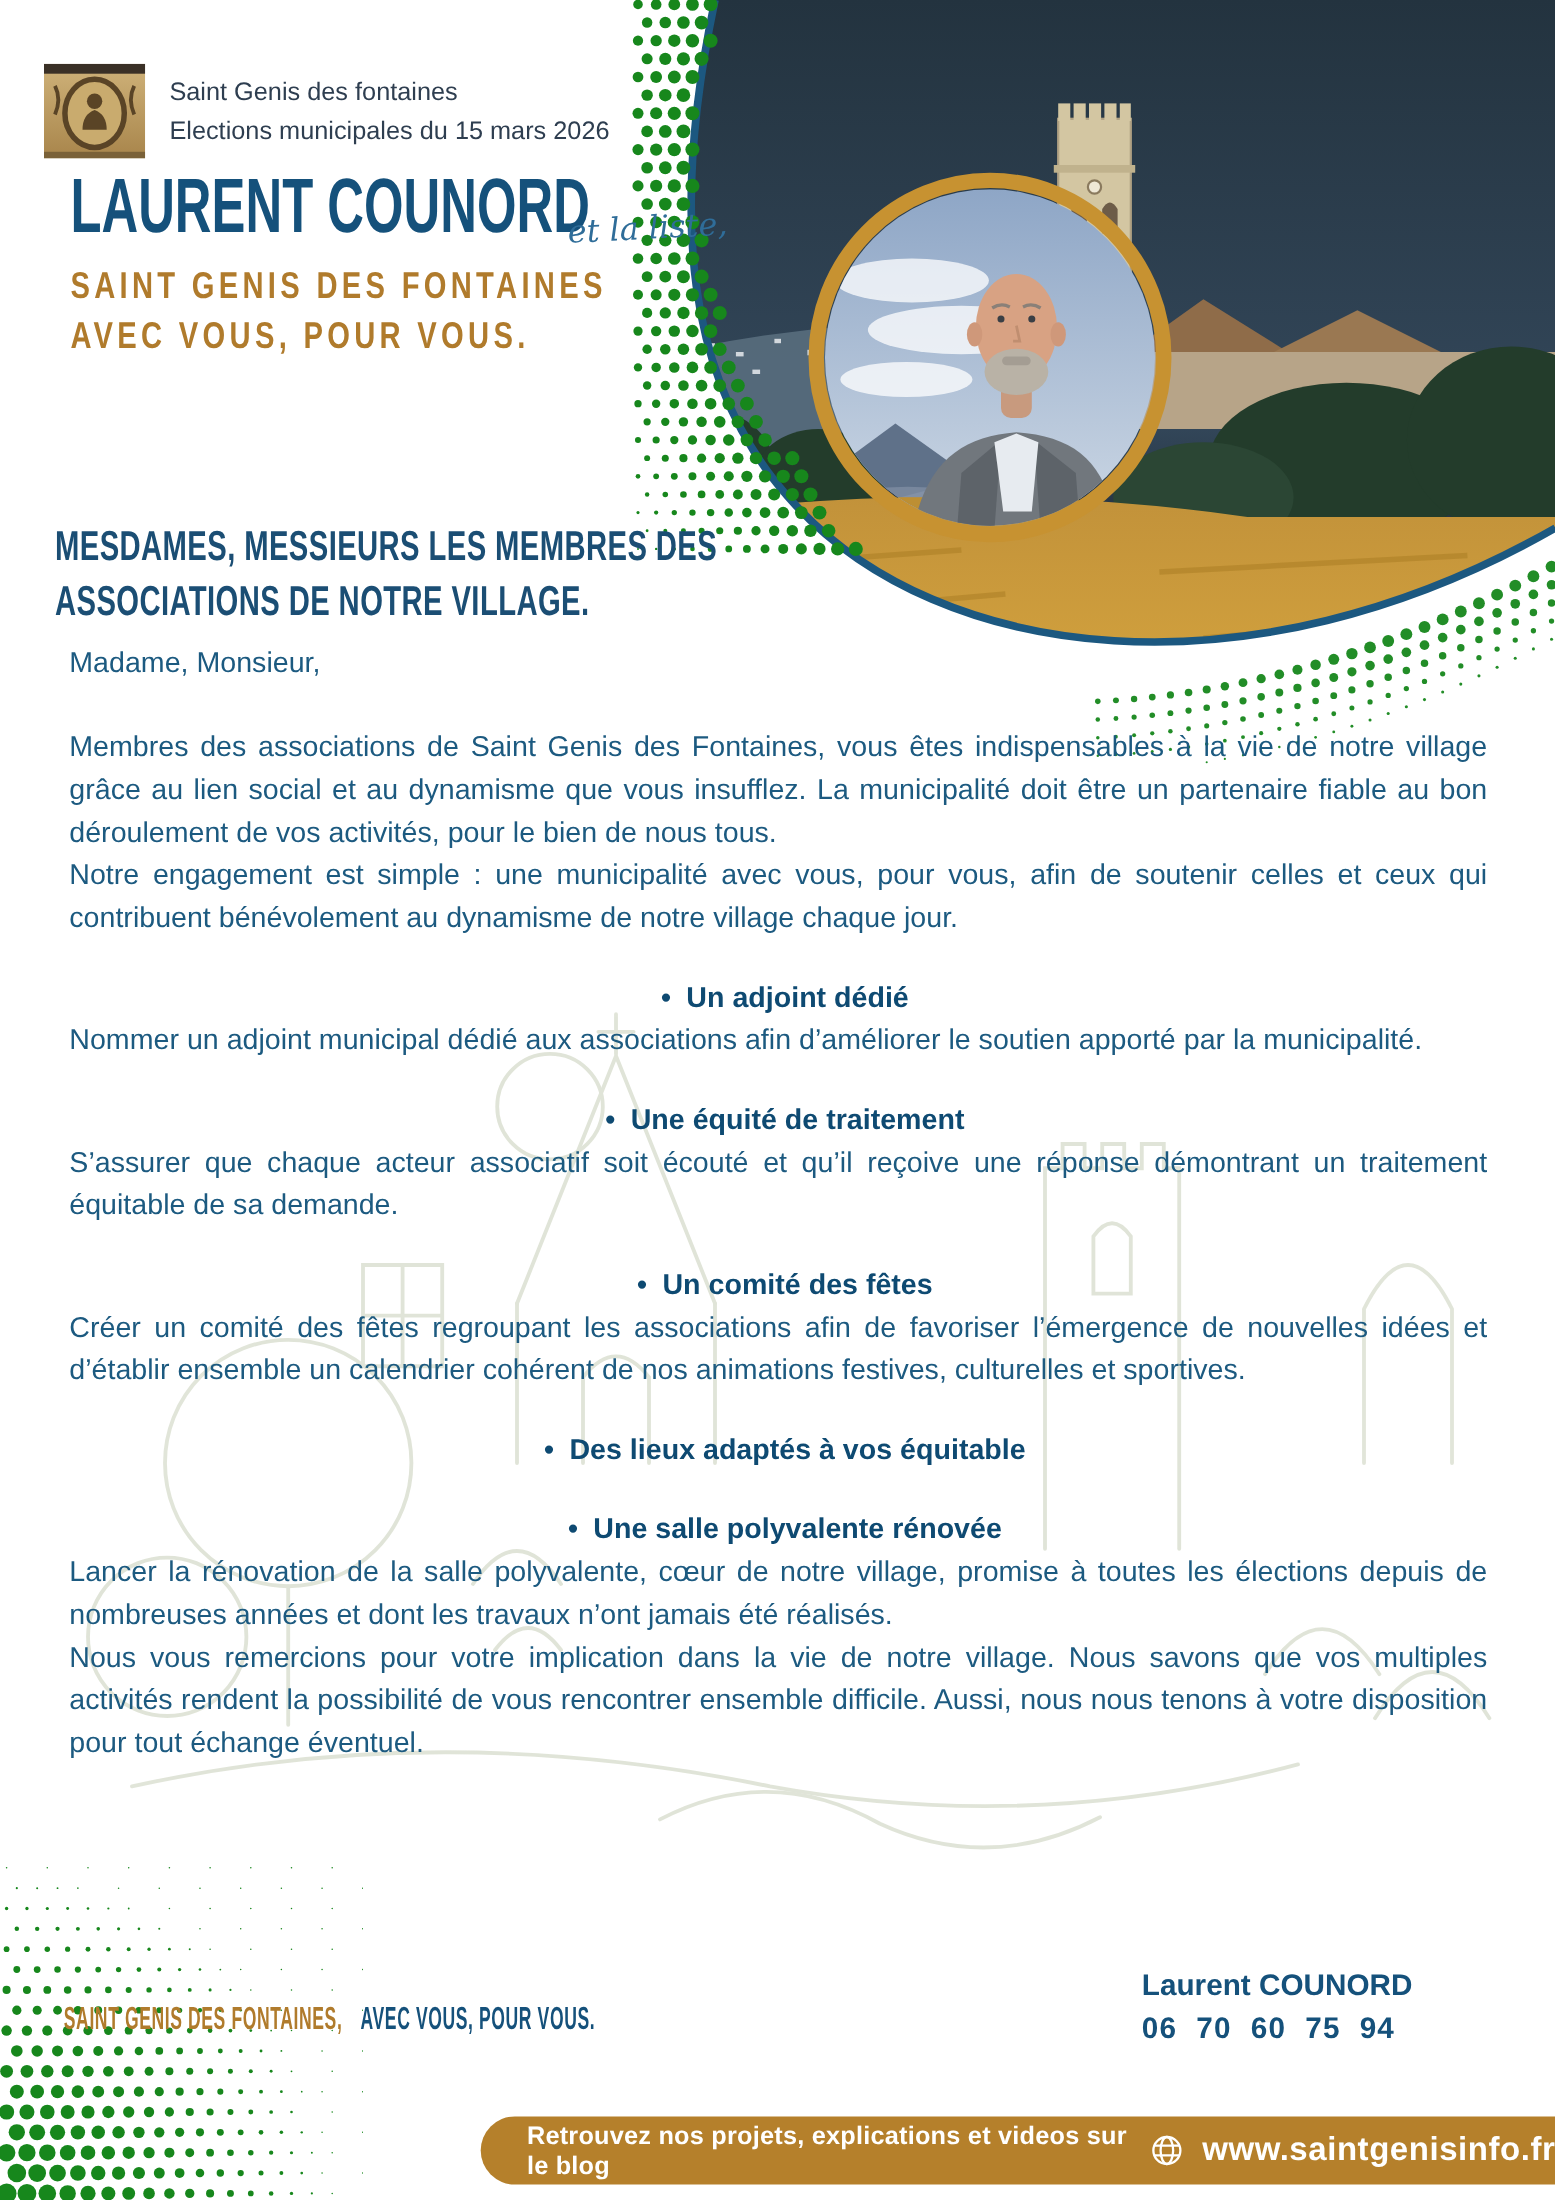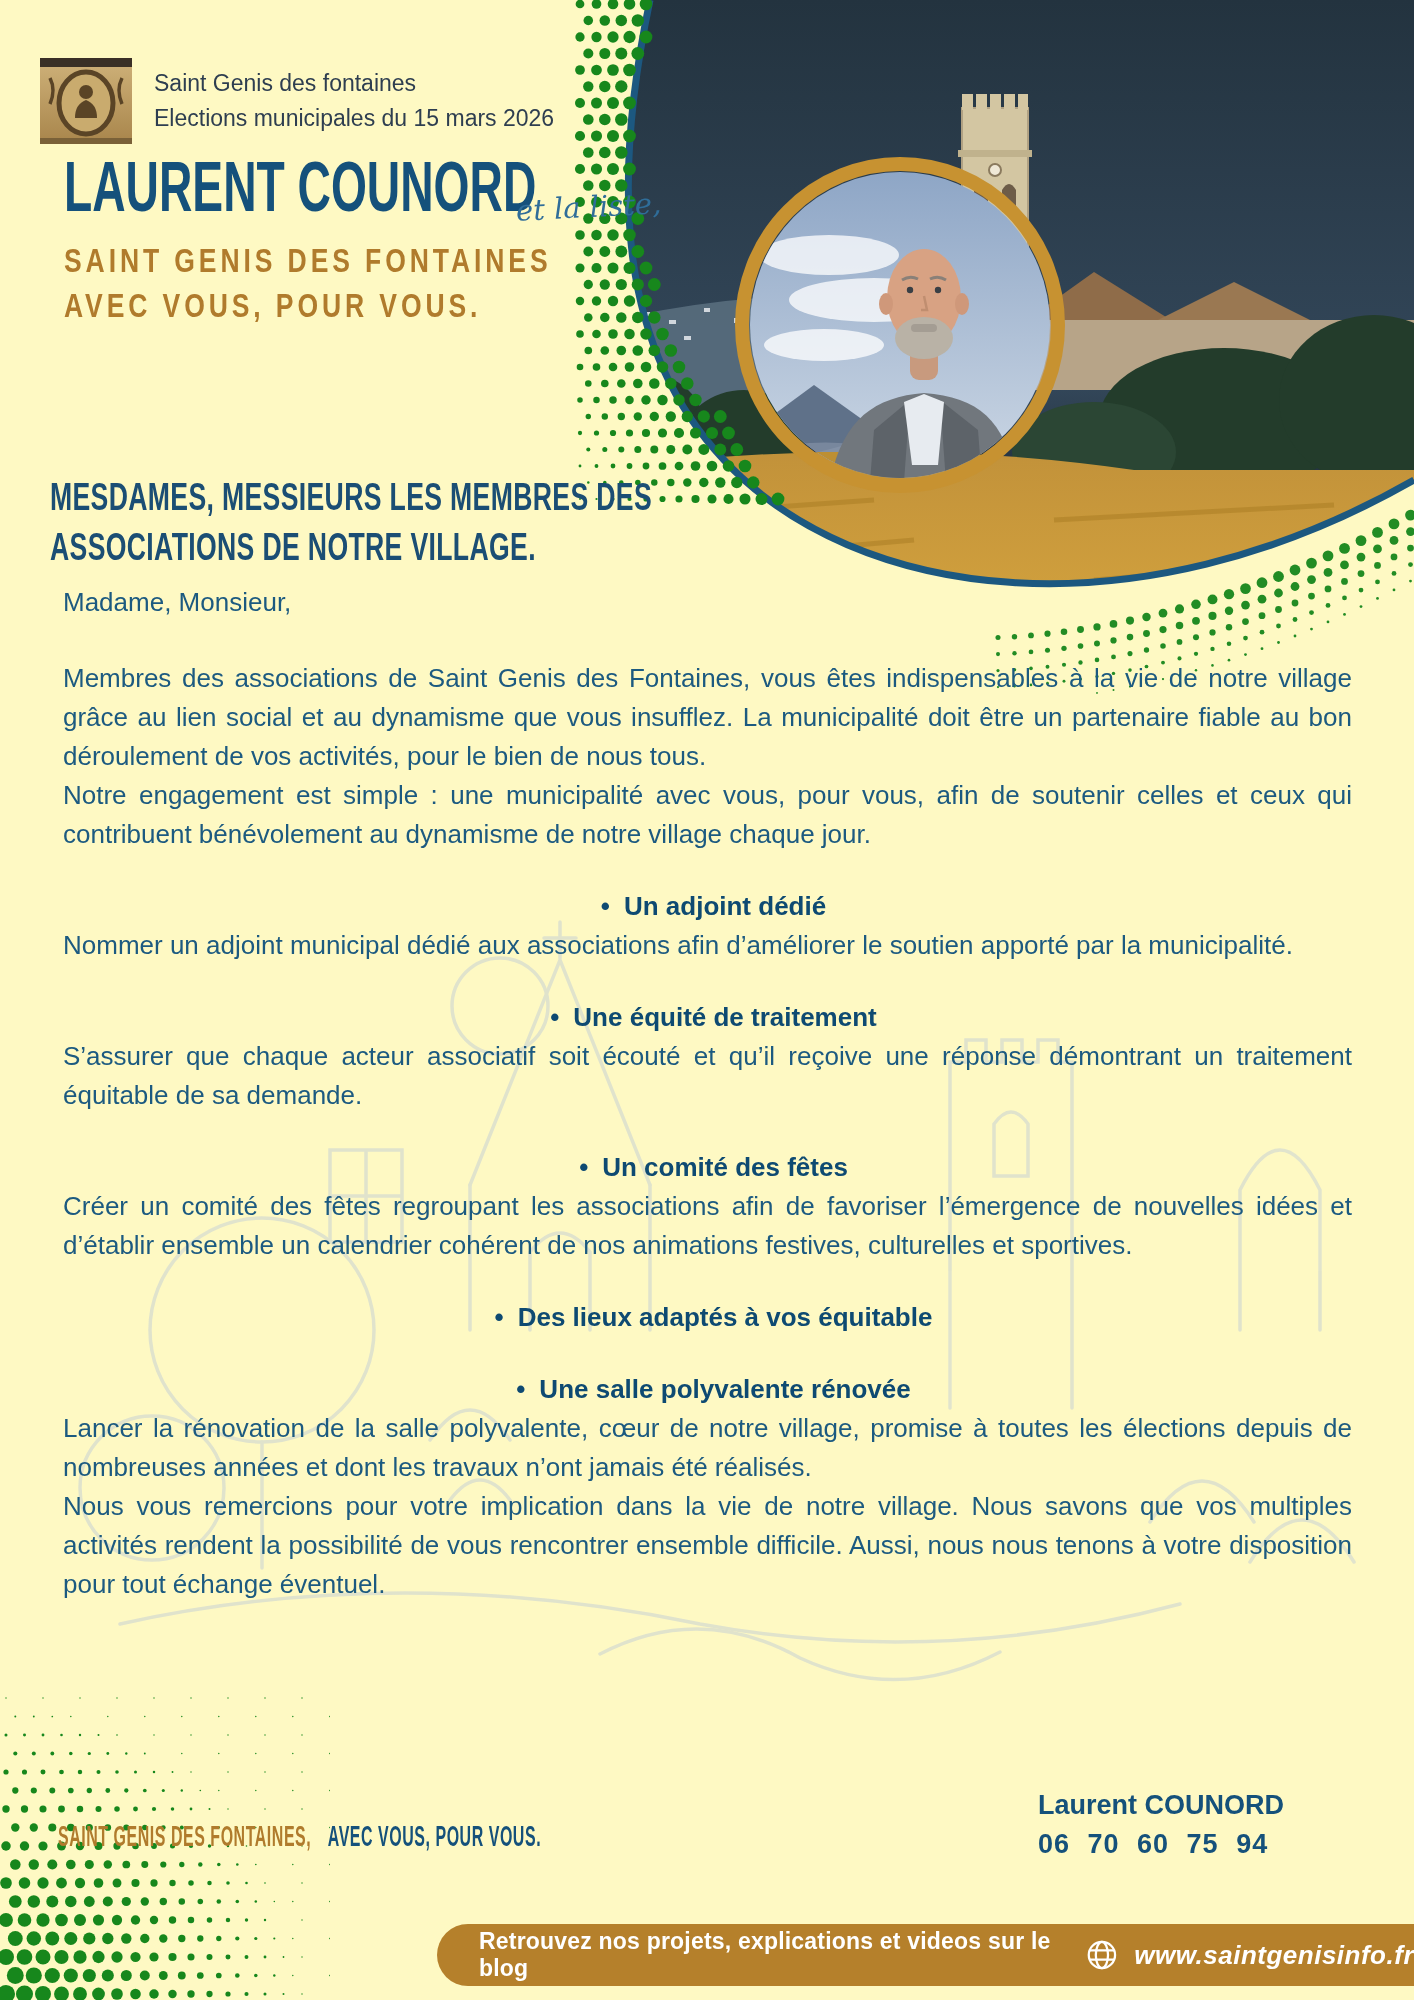--- a/index.html
+++ b/index.html
@@ -1,16 +1,16 @@
 <!DOCTYPE html>
 <html><head>
 <meta charset="utf-8">
 <style>
   html,body{margin:0;padding:0;background:#9aa0a6;}
-  .page{position:relative;width:1414px;height:2000px;margin:0 auto;background:#fef9c3;
+  .page{position:relative;width:1414px;height:2000px;margin:0 auto;background:#ffffff;
         overflow:hidden;font-family:"Liberation Sans",sans-serif;}
   svg{display:block;}
   
   #watermark{position:absolute;left:0;top:0;z-index:0;}
   #hero-svg{position:absolute;top:0;right:0;z-index:1;pointer-events:none;}
   #corner-dots{position:absolute;left:0;bottom:0;z-index:1;pointer-events:none;}
   
   .top-header{position:absolute;left:40px;top:58px;display:flex;align-items:center;gap:22px;z-index:3;}
   .org-lines{color:#2e3e50;font-size:23px;line-height:35px;font-weight:400;}
   
@@ -39,21 +39,21 @@
      display:flex;gap:30px;white-space:nowrap;}
   .tagline .gold{font-size:29px;font-weight:800;color:#b07b2c;letter-spacing:1px;}
   .tagline .blue{font-size:29px;font-weight:800;color:#15517b;letter-spacing:1px;}
   .contact{position:absolute;left:1038px;top:1786px;z-index:3;color:#15517b;font-weight:700;
      font-size:27px;line-height:39px;}
   .contact .phone{letter-spacing:1px;word-spacing:9px;}
   .blog-bar{position:absolute;left:437px;top:1924px;right:0;height:62px;z-index:3;
      background:#b5802b;border-radius:31px 0 0 31px;display:flex;align-items:center;
      padding-left:42px;gap:16px;color:#ffffff;}
   .blog-text{font-size:23px;font-weight:700;letter-spacing:.2px;}
-  .website{font-size:26px;font-weight:700;letter-spacing:.5px;font-style:italic;}
+  .website{font-size:30px;font-weight:700;letter-spacing:.5px;}
 </style>
 </head>
 <body>
 
 <div class="page">
 
   <svg id="watermark" width="1414" height="2000" viewBox="0 0 1414 2000">
     <g stroke="#d9decf" fill="none" stroke-width="3.5" opacity=".8" stroke-linecap="round">
       <path d="M470 1185 L560 960 L650 1185"></path>
       <path d="M560 958 L560 922 M544 938 L576 938"></path>

